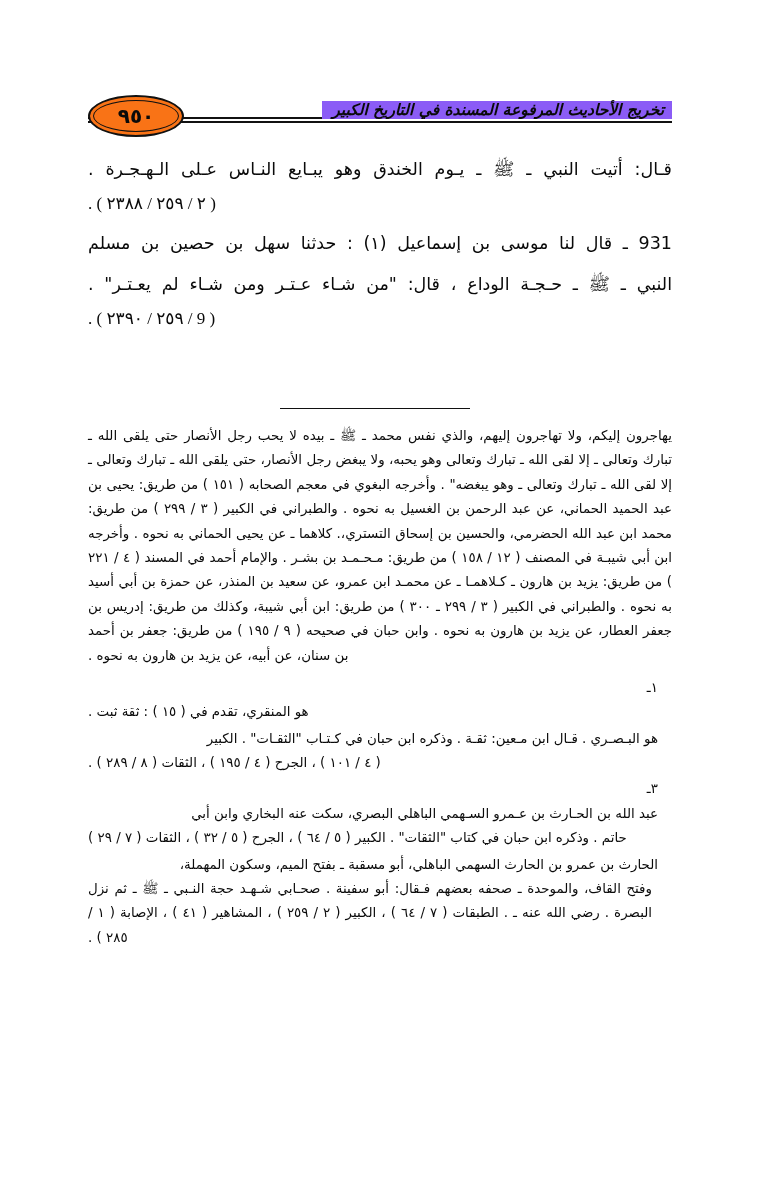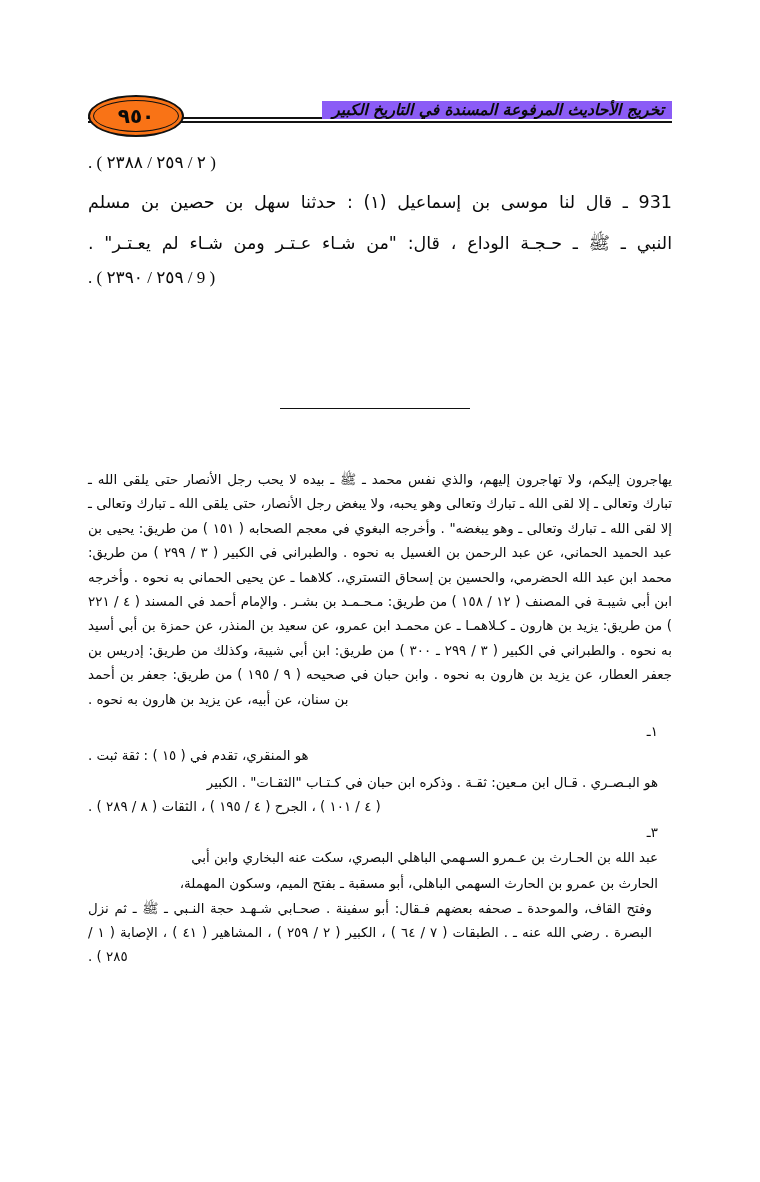--- a/index.html
+++ b/index.html
@@ -110,21 +110,20 @@
   }
 
   
   .footnotes {
     position: absolute;
     top: 424px;
     right: 88px;
     left: 88px;
     font-size: 13.4px;
     line-height: 1.82;
-    margin-top: 44px;
   }
   .fn-block {
     text-align: justify;
     text-align-last: justify;
     margin-bottom: 2px;
   }
   .fn-block.last-left {
     text-align-last: left;
   }
   .fn-item {
@@ -152,20 +151,21 @@
 
   <div class="header">
     <div class="header-rule"></div>
     <div class="header-title">تخريج الأحاديث المرفوعة المسندة في التاريخ الكبير</div>
     <div class="page-number-badge">
       <span>٩٥٠</span>
     </div>
   </div>
 
   <div class="body-main">
+    <p class="para">قـال: أتيت النبي ـ ﷺ ـ يـوم الخندق وهو يبـايع النـاس عـلى الـهـجـرة .</p>
     <p class="ref-line">( ٢ / ٢٥٩ / ٢٣٨٨ ) .</p>
     <p class="para">931 ـ قال لنا موسى بن إسماعيل (١) : حدثنا سهل بن حصين بن مسلم</p>
     <p class="para">النبي ـ ﷺ ـ حـجـة الوداع ، قال: "من شـاء عـتـر ومن شـاء لم يعـتـر" .</p>
     <p class="ref-line">( 9 / ٢٥٩ / ٢٣٩٠ ) .</p>
   </div>
 
   <div class="fn-rule"></div>
 
   <div class="footnotes">
     <div class="fn-block last-left">يهاجرون إليكم، ولا تهاجرون إليهم، والذي نفس محمد ـ ﷺ ـ بيده لا يحب رجل الأنصار حتى يلقى الله ـ تبارك وتعالى ـ إلا لقى الله ـ تبارك وتعالى وهو يحبه، ولا يبغض رجل الأنصار، حتى يلقى الله ـ تبارك وتعالى ـ إلا لقى الله ـ تبارك وتعالى ـ وهو يبغضه" . وأخرجه البغوي في معجم الصحابه ( ١٥١ ) من طريق: يحيى بن عبد الحميد الحماني، عن عبد الرحمن بن الغسيل به نحوه . والطبراني في الكبير ( ٣ / ٢٩٩ ) من طريق: محمد ابن عبد الله الحضرمي، والحسين بن إسحاق التستري،. كلاهما ـ عن يحيى الحماني به نحوه . وأخرجه ابن أبي شيبـة في المصنف ( ١٢ / ١٥٨ ) من طريق: مـحـمـد بن بشـر . والإمام أحمد في المسند ( ٤ / ٢٢١ ) من طريق: يزيد بن هارون ـ كـلاهمـا ـ عن محمـد ابن عمرو، عن سعيد بن المنذر، عن حمزة بن أبي أسيد به نحوه . والطبراني في الكبير ( ٣ / ٢٩٩ ـ ٣٠٠ ) من طريق: ابن أبي شيبة، وكذلك من طريق: إدريس بن جعفر العطار، عن يزيد بن هارون به نحوه . وابن حبان في صحيحه ( ٩ / ١٩٥ ) من طريق: جعفر بن أحمد بن سنان، عن أبيه، عن يزيد بن هارون به نحوه .</div>
@@ -178,20 +178,21 @@
     </div>
 
     <div class="fn-item">
       <span class="fn-body">هو البـصـري . قـال ابن مـعين: ثقـة . وذكره ابن حبان في كـتـاب "الثقـات" . الكبير</span>
       <span class="cont">( ٤ / ١٠١ ) ، الجرح ( ٤ / ١٩٥ ) ، الثقات ( ٨ / ٢٨٩ ) .</span>
     </div>
 
     <div class="fn-item">
       <span class="fn-body">٣ـ</span>
       <span class="fn-body">عبد الله بن الحـارث بن عـمرو السـهمي الباهلي البصري، سكت عنه البخاري وابن أبي</span>
+      <span class="cont">حاتم . وذكره ابن حبان في كتاب "الثقات" . الكبير ( ٥ / ٦٤ ) ، الجرح ( ٥ / ٣٢ ) ، الثقات ( ٧ / ٢٩ )</span>
     </div>
 
     <div class="fn-item">
       <span class="fn-body">الحارث بن عمرو بن الحارث السهمي الباهلي، أبو مسقبة ـ بفتح الميم، وسكون المهملة،</span>
       <span class="cont">وفتح القاف، والموحدة ـ صحفه بعضهم فـقال: أبو سفينة . صحـابي شـهـد حجة النـبي ـ ﷺ ـ ثم نزل البصرة . رضي الله عنه ـ . الطبقات ( ٧ / ٦٤ ) ، الكبير ( ٢ / ٢٥٩ ) ، المشاهير ( ٤١ ) ، الإصابة ( ١ / ٢٨٥ ) .</span>
     </div>
   </div>
 
 </div>
 

